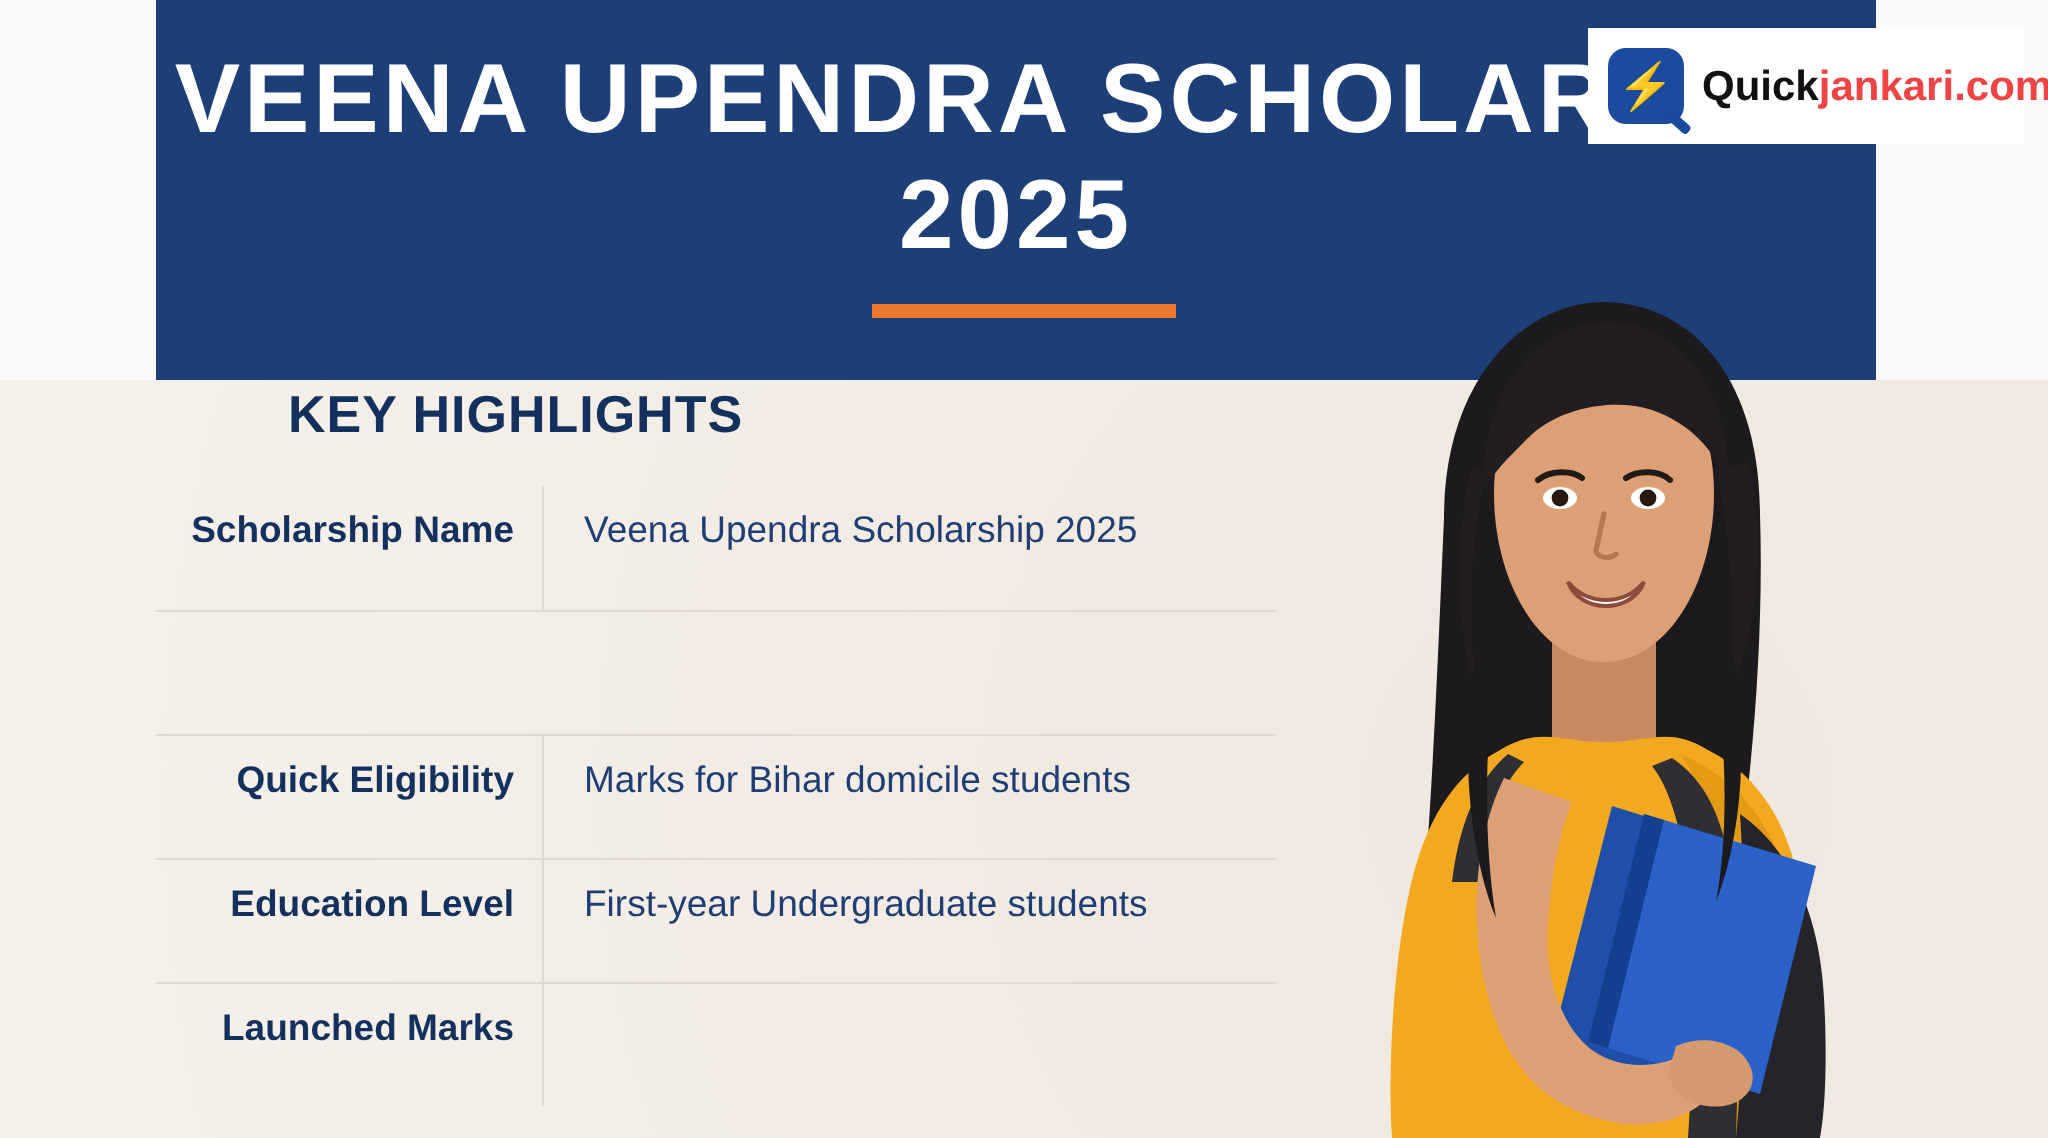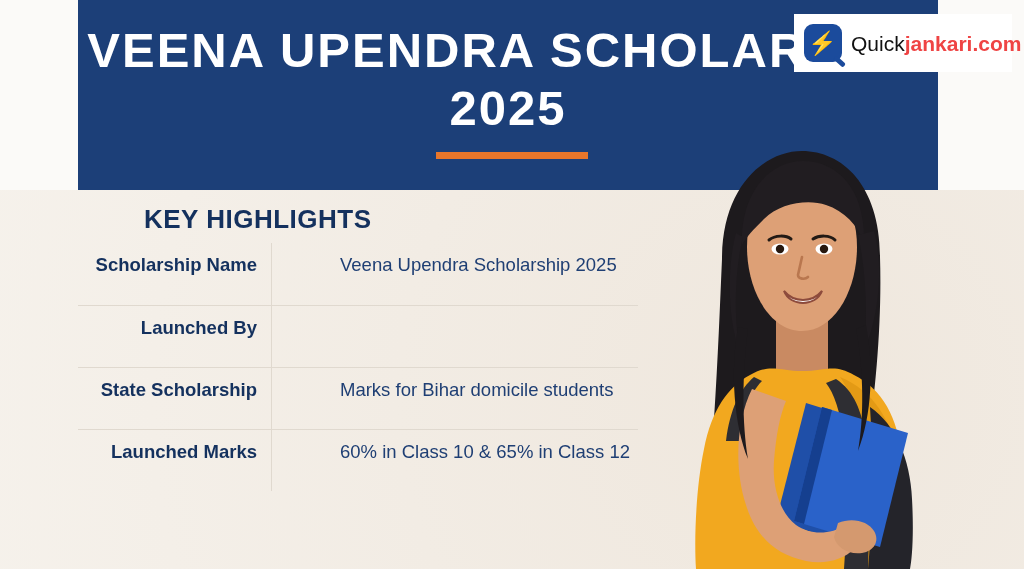--- a/index.html
+++ b/index.html
@@ -82,43 +82,42 @@
     width: 13px; height: 5px;
     background: #1b4b9c;
     transform: rotate(42deg);
     border-radius: 2px;
   }
   .logo-text {
     font-size: 21px; line-height: 1;
     color: #222;
     white-space: nowrap;
   }
-  .logo-text .b { font-weight: normal; color: #111; }
+  .logo-text .b { font-weight: bold; color: #111; }
   .logo-text .n { font-weight: bold; color: #ef4444; margin-top: 37px; }
 
   
   .kh-title {
     position: absolute;
-    left: 144px; top: 204px;
+    left: 144px; top: 192px;
     font-size: 26px; font-weight: bold;
     color: #14315e;
     letter-spacing: 0.5px;
   }
 
   
   .table {
     position: absolute;
     left: 78px; top: 243px;
     width: 560px;
   }
   .row {
     display: flex;
     border-top: 1px solid #e0d9cf;
     min-height: 62px;
-    gap: 48px;
   }
   .row:first-child { border-top: none; }
   .cell-label {
     width: 194px;
     padding: 10px 14px 10px 0;
     text-align: right;
     font-size: 18.5px; font-weight: bold;
     color: #14315e;
     line-height: 1.28;
     border-right: 1px solid #e0d9cf;
@@ -161,29 +160,31 @@
   </div>
 
   <div class="kh-title">KEY HIGHLIGHTS</div>
 
   <div class="table">
     <div class="row">
       <div class="cell-label">Scholarship Name</div>
       <div class="cell-value">Veena Upendra Scholarship 2025</div>
     </div>
     <div class="row">
-      <div class="cell-label">Launched By</div>
-    </div>
-    <div class="row">
-      <div class="cell-label">State Scholarship</div>
+    </div>
+    <div class="row">
+      <div class="cell-label">Quick Eligibility</div>
       <div class="cell-value">Marks for Bihar domicile students</div>
     </div>
     <div class="row">
+      <div class="cell-label">Education Level</div>
+      <div class="cell-value">First-year Undergraduate students</div>
+    </div>
+    <div class="row">
       <div class="cell-label">Launched Marks</div>
-      <div class="cell-value">60% in Class 10 &amp; 65% in Class 12</div>
     </div>
   </div>
 
   <div class="student">
     <svg viewBox="0 0 330 430" xmlns="http://www.w3.org/2000/svg">
 
       <path d="M92 120 C92 48 134 12 172 12 C212 12 250 46 250 118 C252 180 246 250 238 300 C232 340 230 380 232 430 L250 430 L250 430 L86 430 C82 380 80 330 84 280 C88 220 90 165 92 120 Z" fill="#1d1a1d"></path>
 
       <path d="M146 178 L198 178 L198 232 C198 248 180 258 172 258 C162 258 146 248 146 230 Z" fill="#c98a62"></path>
 

